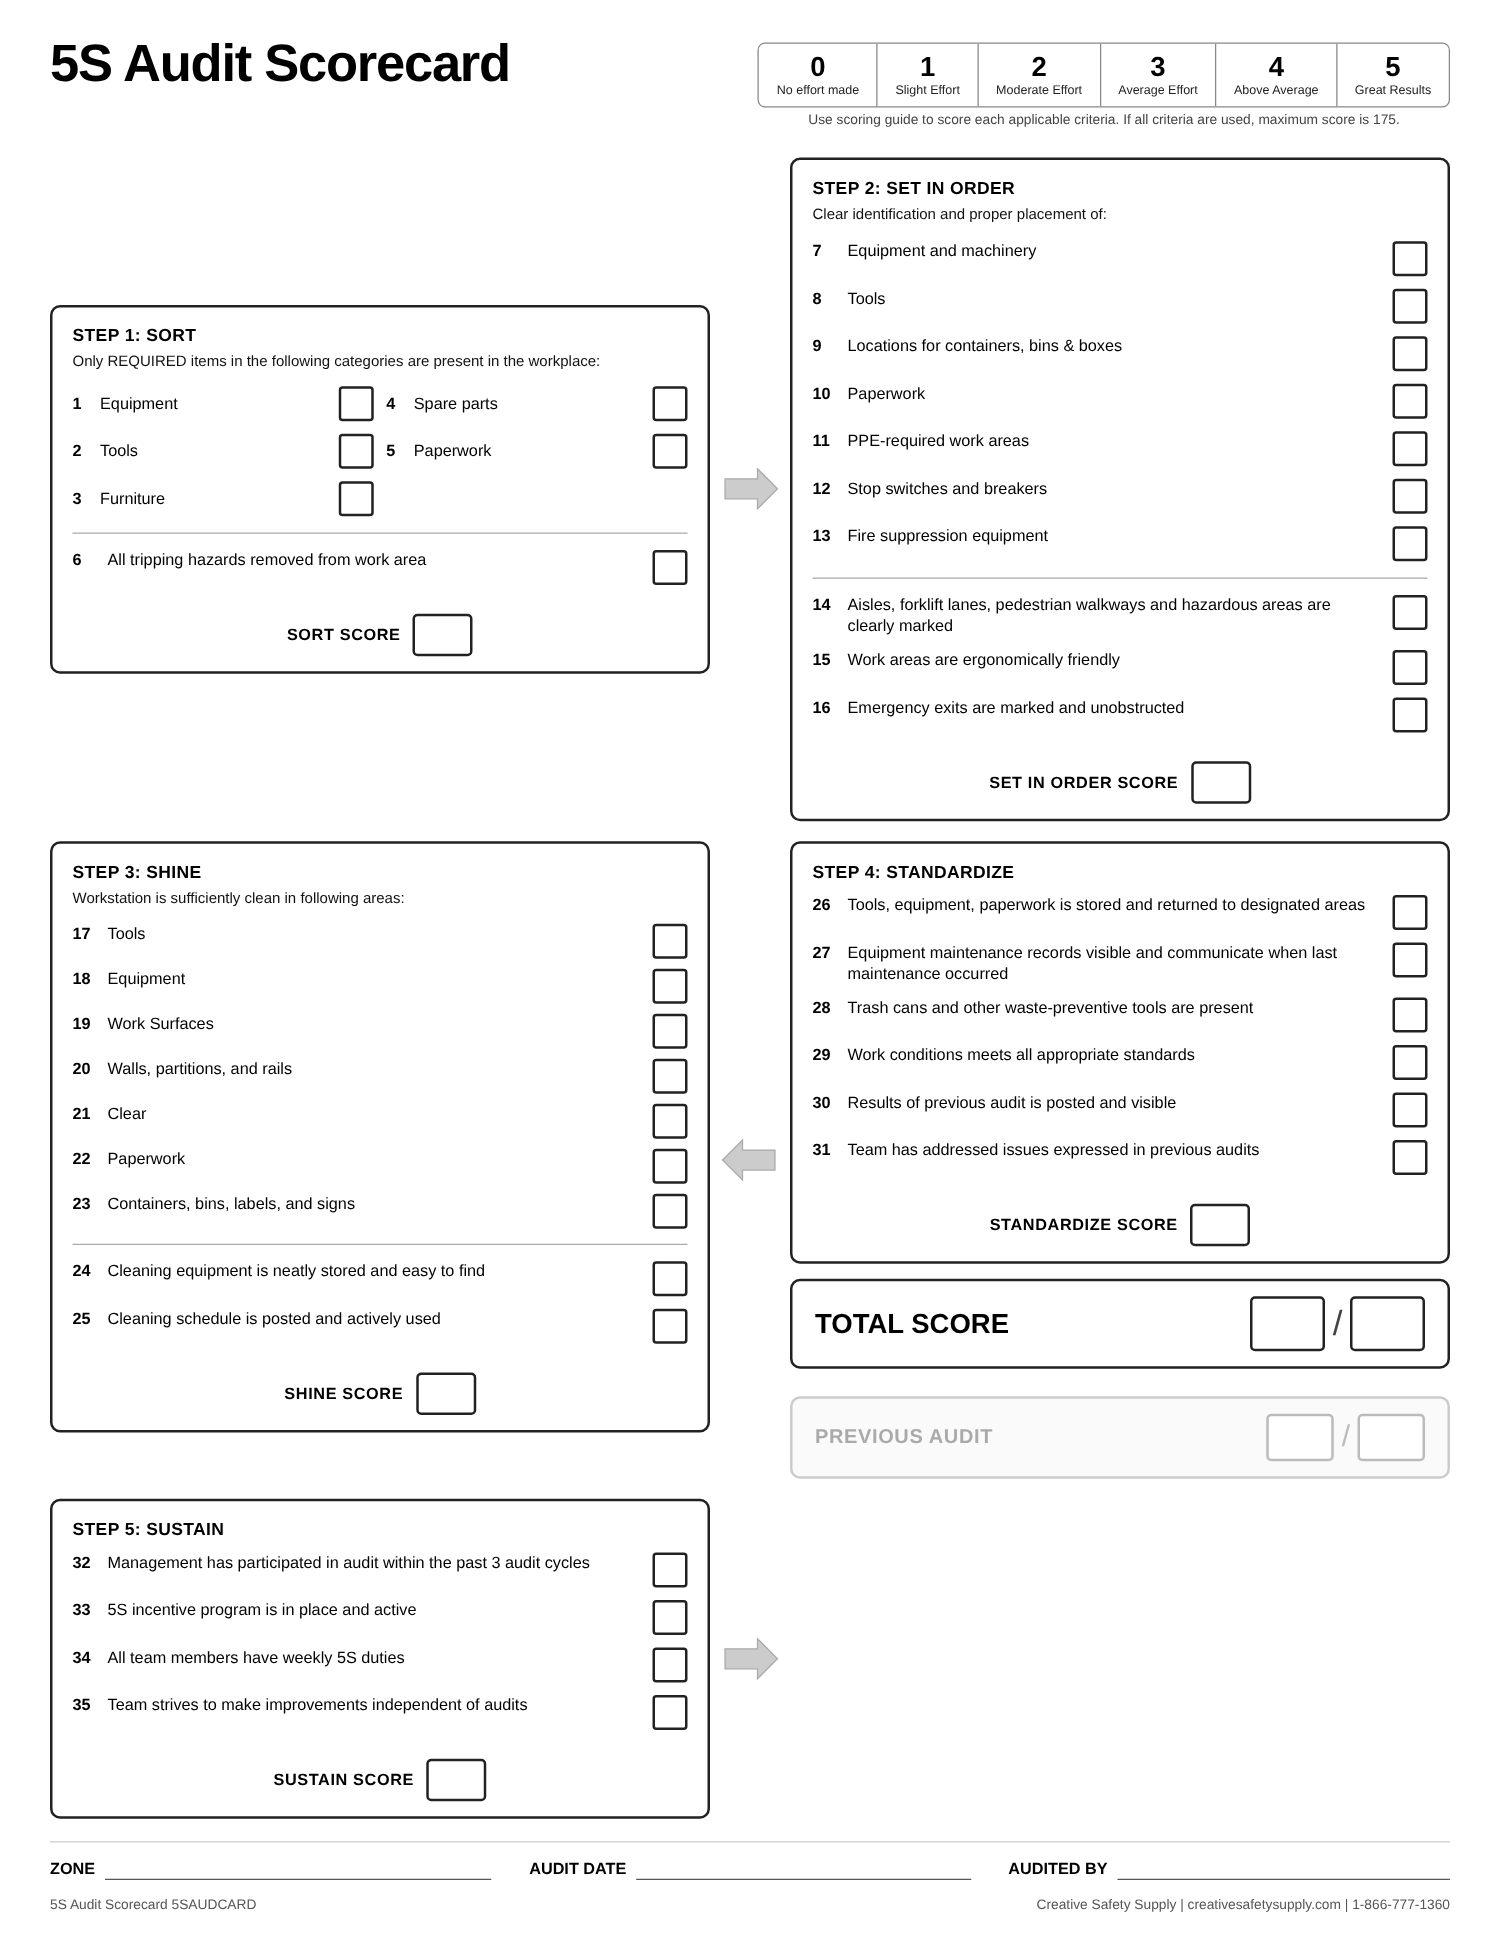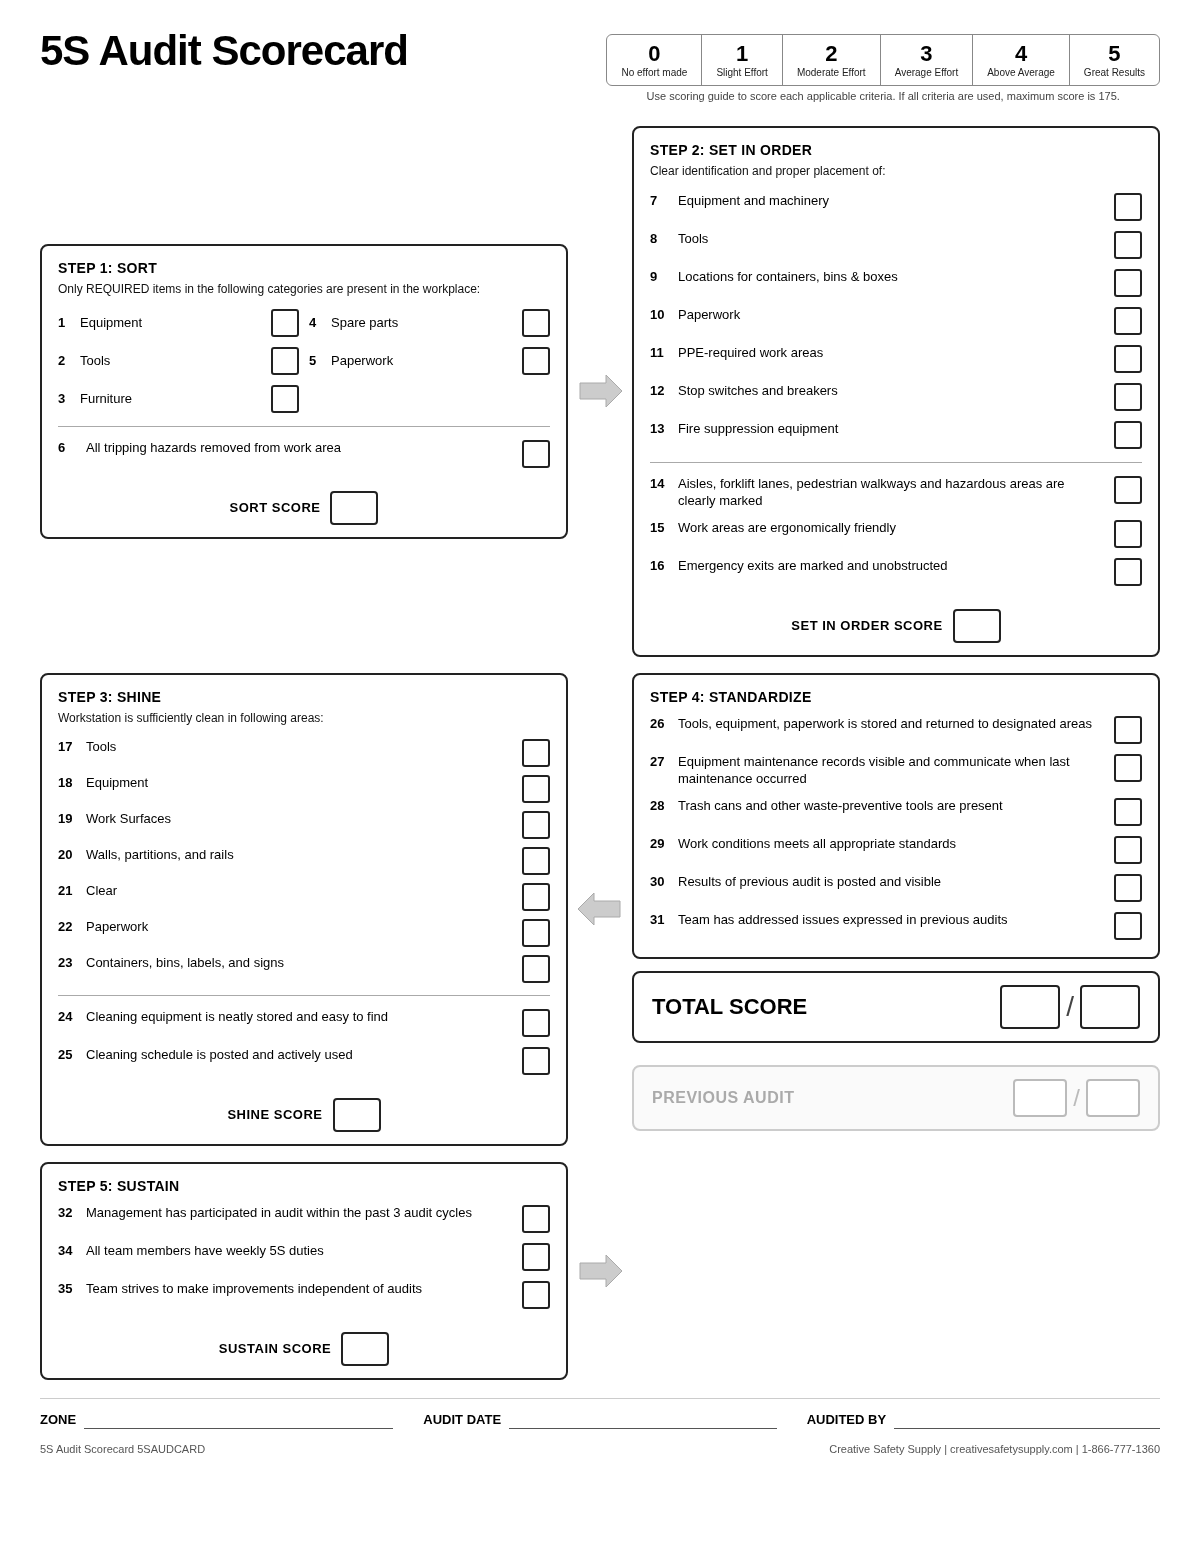--- a/index.html
+++ b/index.html
@@ -533,20 +533,24 @@
           <span class="item-num">30</span>
           <span class="item-text">Results of previous audit is posted and visible</span>
           <div class="checkbox"></div>
         </div>
         <div class="numbered-item">
           <span class="item-num">31</span>
           <span class="item-text">Team has addressed issues expressed in previous audits</span>
           <div class="checkbox"></div>
         </div>
       </div>
+      <div class="score-row">
+        <span class="score-label">Standardize Score</span>
+        <div class="score-box"></div>
+      </div>
     </div>
 
     <div class="total-score-section">
       <span class="total-score-label">Total Score</span>
       <div class="total-score-boxes">
         <div class="total-score-box"></div>
         <span class="slash">/</span>
         <div class="total-score-box"></div>
       </div>
     </div>
@@ -566,20 +570,25 @@
 
   <div class="section">
     <div class="section-title">Step 5: Sustain</div>
     <div>
       <div class="numbered-item">
         <span class="item-num">32</span>
         <span class="item-text">Management has participated in audit within the past 3 audit cycles</span>
         <div class="checkbox"></div>
       </div>
       <div class="numbered-item">
+        <span class="item-num">33</span>
+        <span class="item-text">5S incentive program is in place and active</span>
+        <div class="checkbox"></div>
+      </div>
+      <div class="numbered-item">
         <span class="item-num">34</span>
         <span class="item-text">All team members have weekly 5S duties</span>
         <div class="checkbox"></div>
       </div>
       <div class="numbered-item">
         <span class="item-num">35</span>
         <span class="item-text">Team strives to make improvements independent of audits</span>
         <div class="checkbox"></div>
       </div>
     </div>

